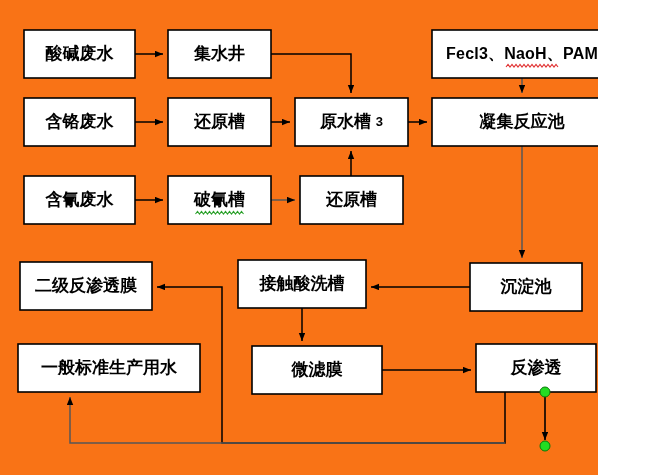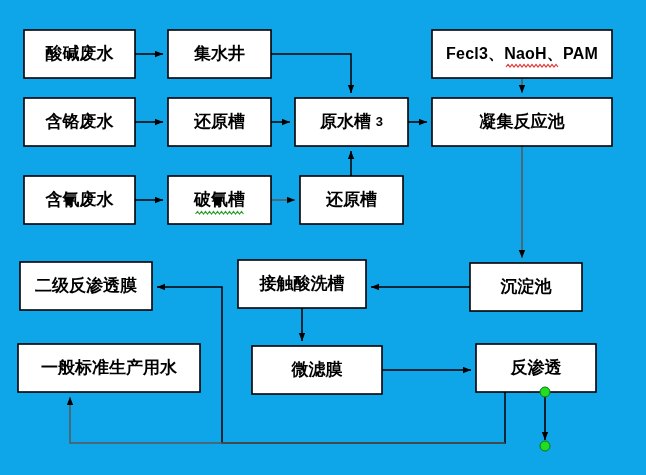--- a/index.html
+++ b/index.html
@@ -6,23 +6,23 @@
   html, body {
     margin: 0;
     padding: 0;
     background: #ffffff;
   }
   body {
     font-family: "Liberation Sans", "DejaVu Sans", sans-serif;
   }
   #canvas-wrap {
     position: relative;
-    width: 646px;
+    width: 598px;
     height: 475px;
-    background: #0ea5e9;
+    background: #f97316;
     overflow: hidden;
   }
   svg#flow {
     display: block;
     width: 646px;
     height: 475px;
   }
   .node-box {
     fill: #ffffff;
     stroke: #000000;

